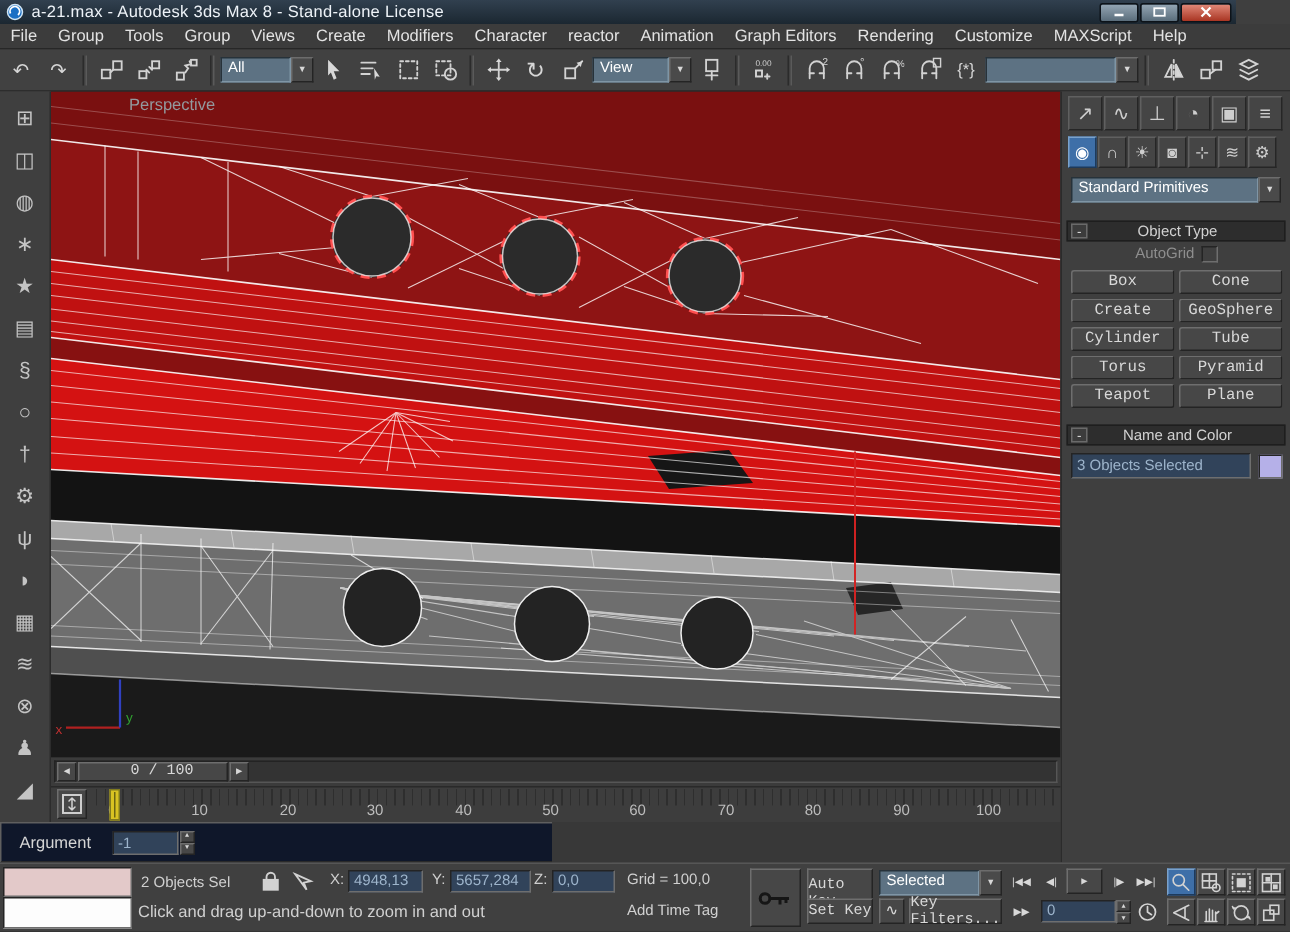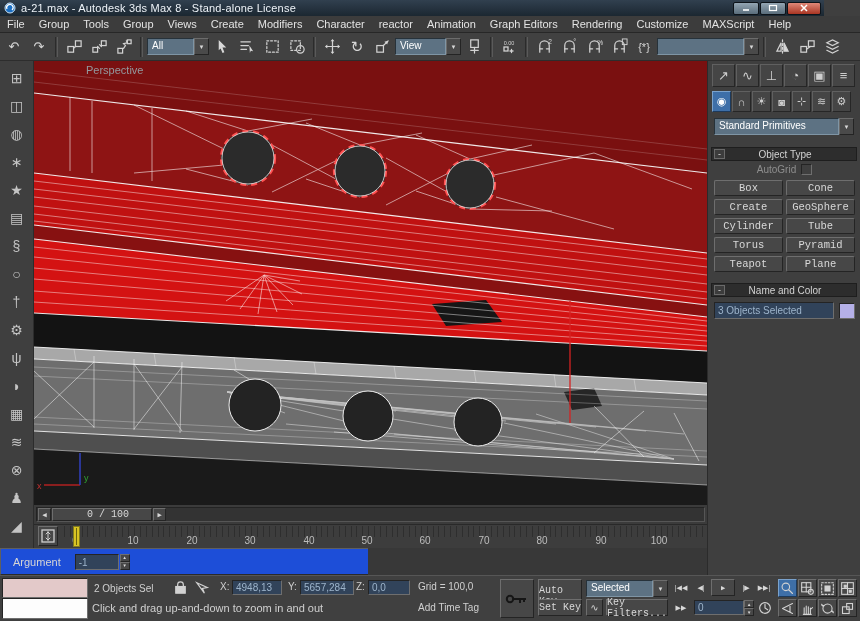--- a/index.html
+++ b/index.html
@@ -59,21 +59,21 @@
   .sl-arrow { position:absolute; top:0; width:13px; height:13px; font-size:7px; }
   .sl-handle { position:absolute; left:15px; top:0; width:100px; height:13px; font-size:10px;padding-left:12px; }
   .trackbar { left:34px; top:524px; width:673px; height:24px; background:#3d3d3d; border-top:1px solid #292929; }
   .ticks { position:absolute; left:30px; right:4px; top:1px; height:11px;
            background:repeating-linear-gradient(90deg,#2e2e2e 0,#2e2e2e 1px,transparent 1px,transparent 5.85px); }
   .tick-label { position:absolute; top:10px; width:28px; text-align:center; font-size:10px; color:#bdbdbd; }
   .frame-marker { position:absolute; left:39px; top:1px; width:7px; height:21px; background:#d8c322; border:1px solid #807a1e; }
   .frame-marker:after { content:""; position:absolute; left:2px; top:1px; bottom:1px; width:1px; background:#6b6510; }
 
   
-  .arg-panel { left:0; top:548px; width:408px; height:27px; background:#1d4ed8; border:1px solid; border-color:#5f5f5f #2a2a2a #2a2a2a #5f5f5f; display:flex; align-items:center; font-size:11px; color:#d5d5d5; }
+  .arg-panel { left:0; top:548px; width:408px; height:27px; background:#0f172a; border:1px solid; border-color:#5f5f5f #2a2a2a #2a2a2a #5f5f5f; display:flex; align-items:center; font-size:11px; color:#d5d5d5; }
   .bottom-fill { left:368px; top:548px; width:339px; height:27px; background:#383838; }
 
   
   .statusbar { left:0; top:575px; width:860px; height:46px; background:#404040; border-top:1px solid #565656; font-size:10px; }
   .listener-pink { left:2px; top:2px; width:86px; height:20px; background:#e3c9c9; }
   .listener-white { left:2px; top:22px; width:86px; height:21px; background:#fdfdfd; }
   .coord-label { color:#cfcfcf; font-size:10px; }
   .coord-field { height:15px; font-size:10px; padding:1px 3px 0; overflow:hidden; white-space:nowrap; }
   .flat-box { color:#d0d0d0; display:flex; align-items:center; }
   .sb-btn { font-size:10px; }

